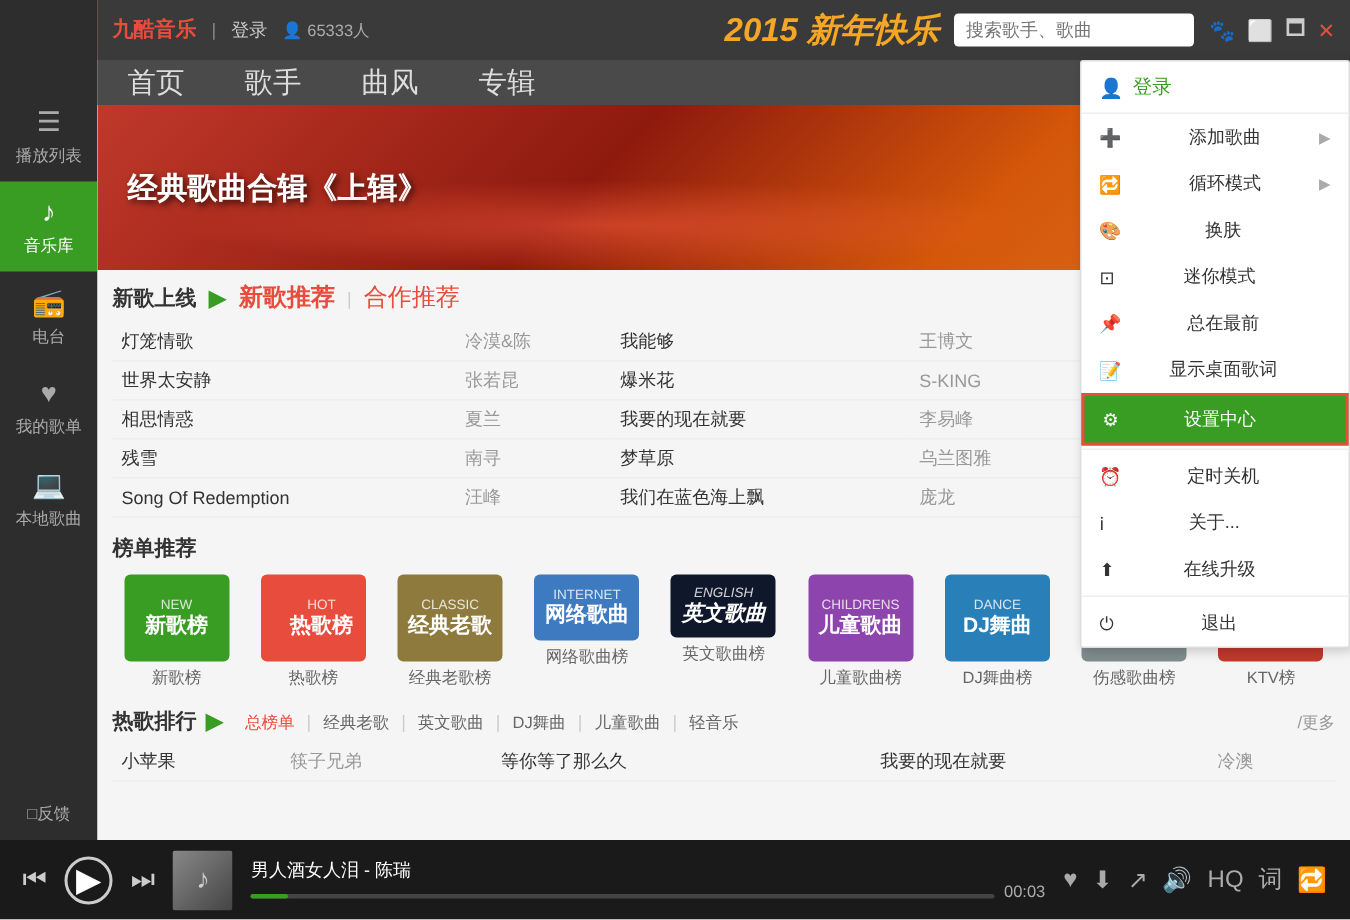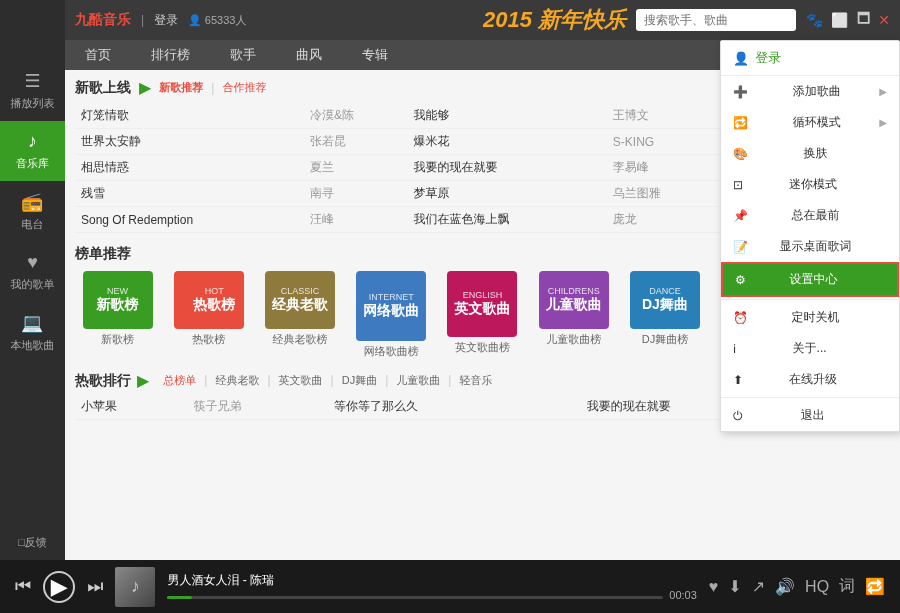--- a/index.html
+++ b/index.html
@@ -34,21 +34,21 @@
     .topbar-icons { display: flex; gap: 8px; align-items: center; }
     .topbar-icon-btn { color: #ccc; cursor: pointer; font-size: 14px; background: none; border: none; }
 
     
     .nav {
       position: absolute; left: 65px; top: 40px; right: 0; height: 30px;
       background: #4a4a4a; display: flex; align-items: center; gap: 0;
     }
     .nav-item {
       color: #ddd; padding: 0 20px; height: 100%; display: flex; align-items: center;
-      cursor: pointer; font-size: 13px;
+      cursor: pointer; font-size: 19px;
     }
 
     
     .main {
       position: absolute; left: 65px; top: 70px; right: 0; bottom: 53px;
       background: #f5f5f5; overflow: hidden;
     }
 
     
     .banner {
@@ -67,21 +67,21 @@
     .banner-flowers {
       position: absolute; bottom: 0; left: 50px; right: 200px; height: 60px;
       background: radial-gradient(ellipse, #ff6040 0%, transparent 70%); opacity: 0.5;
     }
 
     
     .section { padding: 8px 10px; }
     .section-header { display: flex; align-items: center; gap: 8px; margin-bottom: 6px; }
     .section-title { font-size: 14px; font-weight: bold; color: #333; }
     .section-play-btn { color: #3a9d23; font-size: 16px; cursor: pointer; }
-    .section-tab { color: #e84c3d; font-size: 11px; cursor: pointer; }
+    .section-tab { color: #e84c3d; font-size: 16px; cursor: pointer; }
     .section-tab.active { color: #e84c3d; font-weight: bold; }
     .section-tab-sep { color: #ccc; }
 
     
     .song-table { width: 100%; border-collapse: collapse; }
     .song-table tr { border-bottom: 1px solid #eee; }
     .song-table td { padding: 4px 6px; font-size: 12px; color: #333; }
     .song-table td.name { color: #333; font-weight: normal; }
     .song-table td.artist { color: #999; }
 
@@ -200,35 +200,40 @@
     <button class="topbar-icon-btn">🗖</button>
     <button class="topbar-icon-btn" style="color: #e84c3d;">✕</button>
   </div>
 </div>
 
 <div class="nav">
   <div class="nav-item">
       <span>首页</span>
     </div>
   <div class="nav-item">
-      <span>排行榜</span>
-    </div>
-  <div class="nav-item">
       <span>歌手</span>
     </div>
   <div class="nav-item">
       <span>曲风</span>
     </div>
   <div class="nav-item">
       <span>专辑</span>
     </div>
 </div>
 
 <div class="main">
 
+  <div class="banner">
+    <div class="banner-flowers"></div>
+    <div class="banner-left" style="color: #fff; text-shadow: 2px 2px 4px rgba(0,0,0,0.7); font-size: 20px;">经典歌曲合辑《上辑》</div>
+    <div class="banner-right">
+      <div style="font-size:13px; color:#fff;">肝病的营养治</div>
+      <div style="font-size:13px; color:#fff; margin-top:8px;">治疗眼袋的方法</div>
+    </div>
+  </div>
 
   <div class="section">
     <div class="section-header">
       <span class="section-title">新歌上线</span>
       <span class="section-play-btn">▶</span>
       <span class="section-tab active">新歌推荐</span>
       <span class="section-tab-sep">|</span>
       <span class="section-tab">合作推荐</span>
     </div>
     <table class="song-table">
@@ -294,28 +299,28 @@
     <span class="chart-label">热歌榜</span>
   </div>
       <div class="chart-item">
     <div class="chart-box" style="background:#8e7a3d; width:70px; height:58px;">
       <span class="chart-box-label-top">CLASSIC</span>
       <span class="chart-box-label-main">经典老歌</span>
     </div>
     <span class="chart-label">经典老歌榜</span>
   </div>
       <div class="chart-item">
-    <div class="chart-box" style="background:#3d7abf; width:70px; height:70px;">
+    <div class="chart-box" style="background:#3d7abf; width:70px; height:44px;">
       <span class="chart-box-label-top">INTERNET</span>
       <span class="chart-box-label-main">网络歌曲</span>
     </div>
     <span class="chart-label">网络歌曲榜</span>
   </div>
       <div class="chart-item">
-    <div class="chart-box" style="background:#be185d; width:70px; height:66px;">
+    <div class="chart-box" style="background:#0f172a; width:70px; height:42px;font-style:italic;">
       <span class="chart-box-label-top">ENGLISH</span>
       <span class="chart-box-label-main">英文歌曲</span>
     </div>
     <span class="chart-label">英文歌曲榜</span>
   </div>
       <div class="chart-item">
     <div class="chart-box" style="background:#8e44ad; width:70px; height:58px;">
       <span class="chart-box-label-top">CHILDRENS</span>
       <span class="chart-box-label-main">儿童歌曲</span>
     </div>

